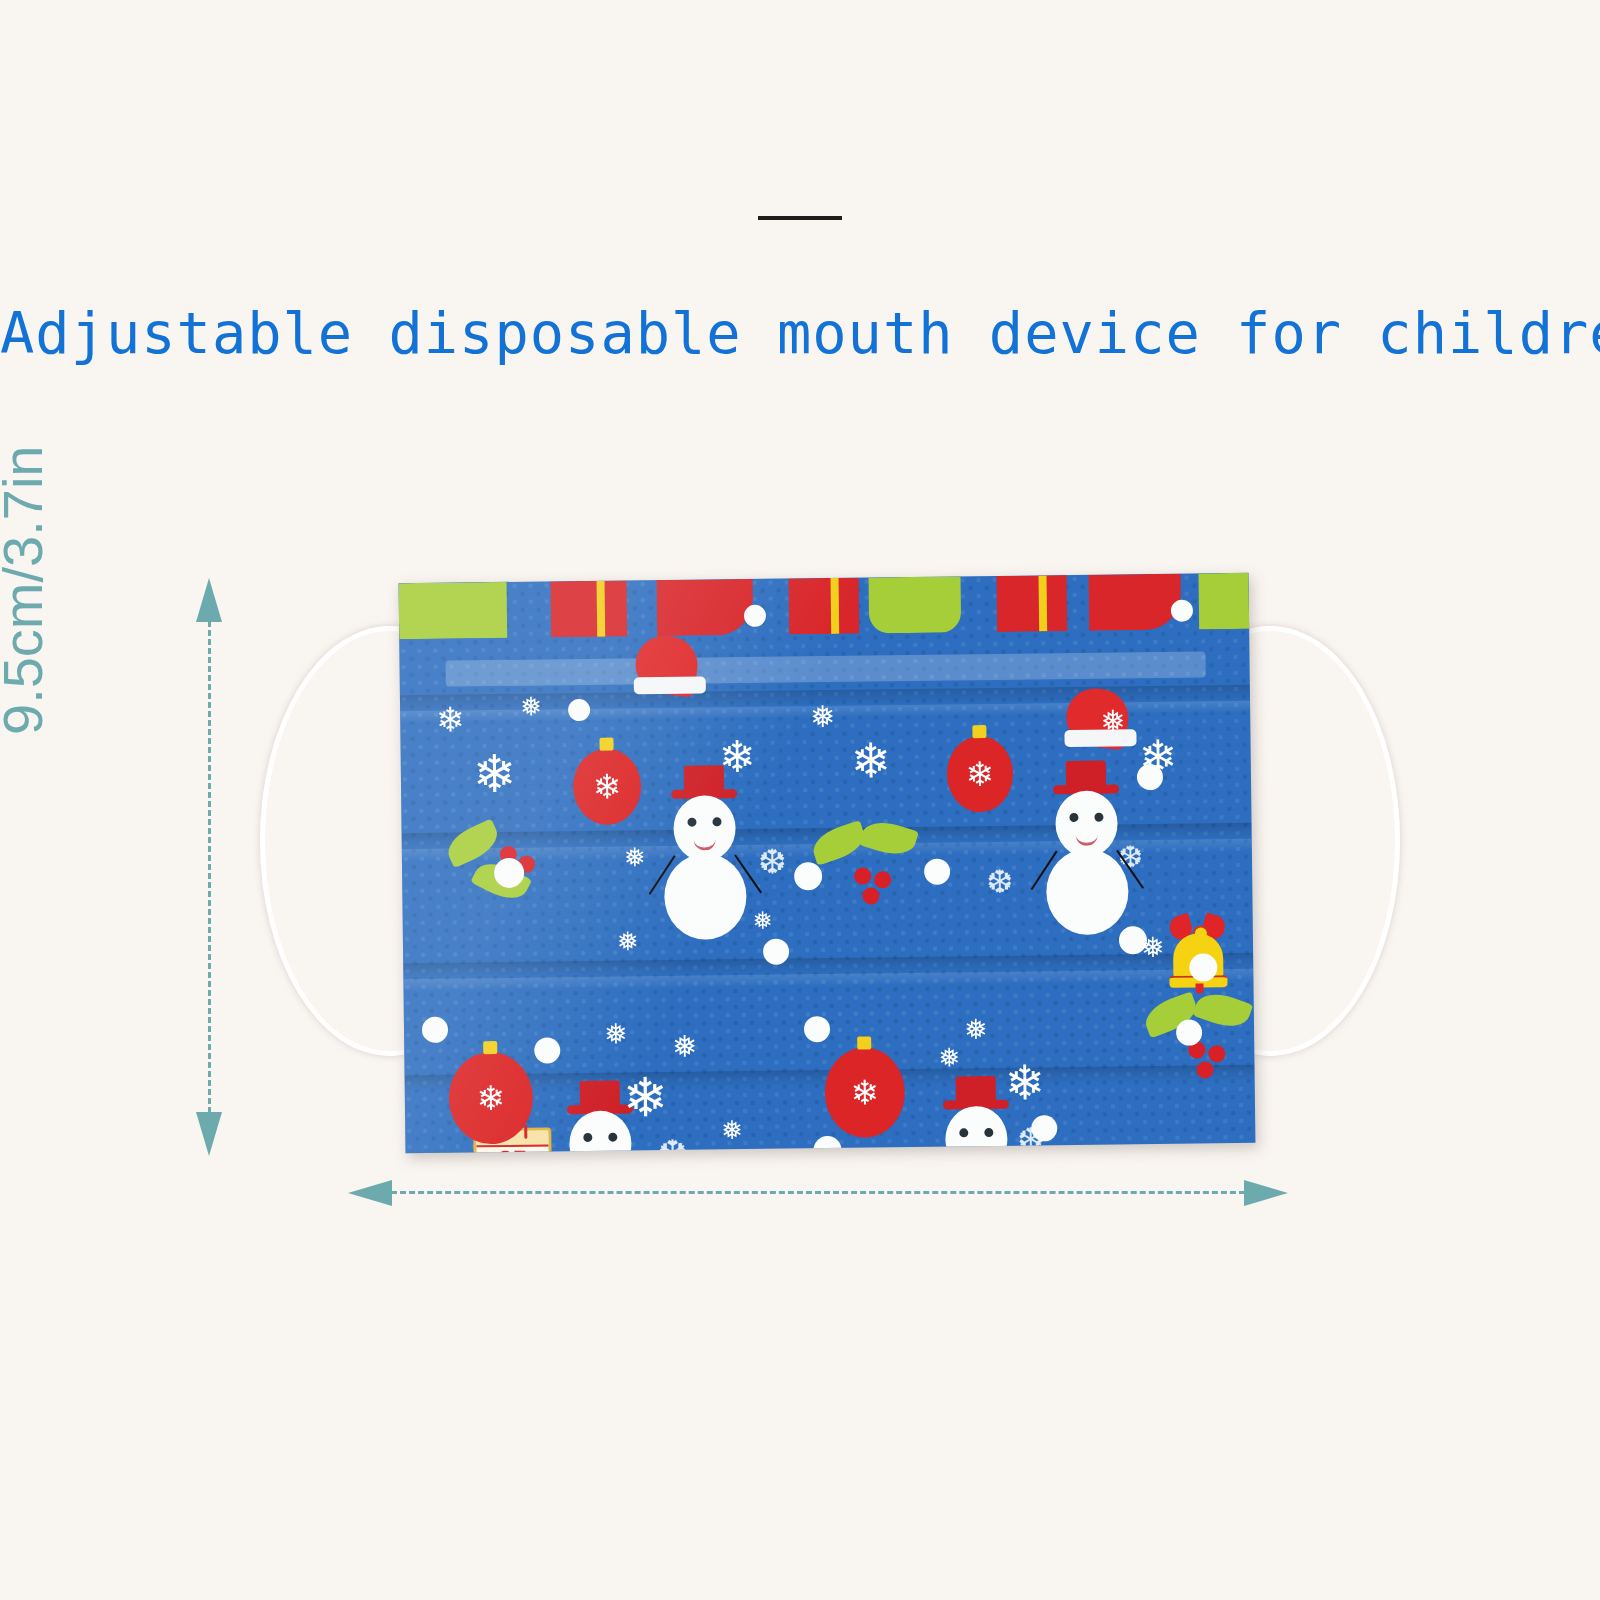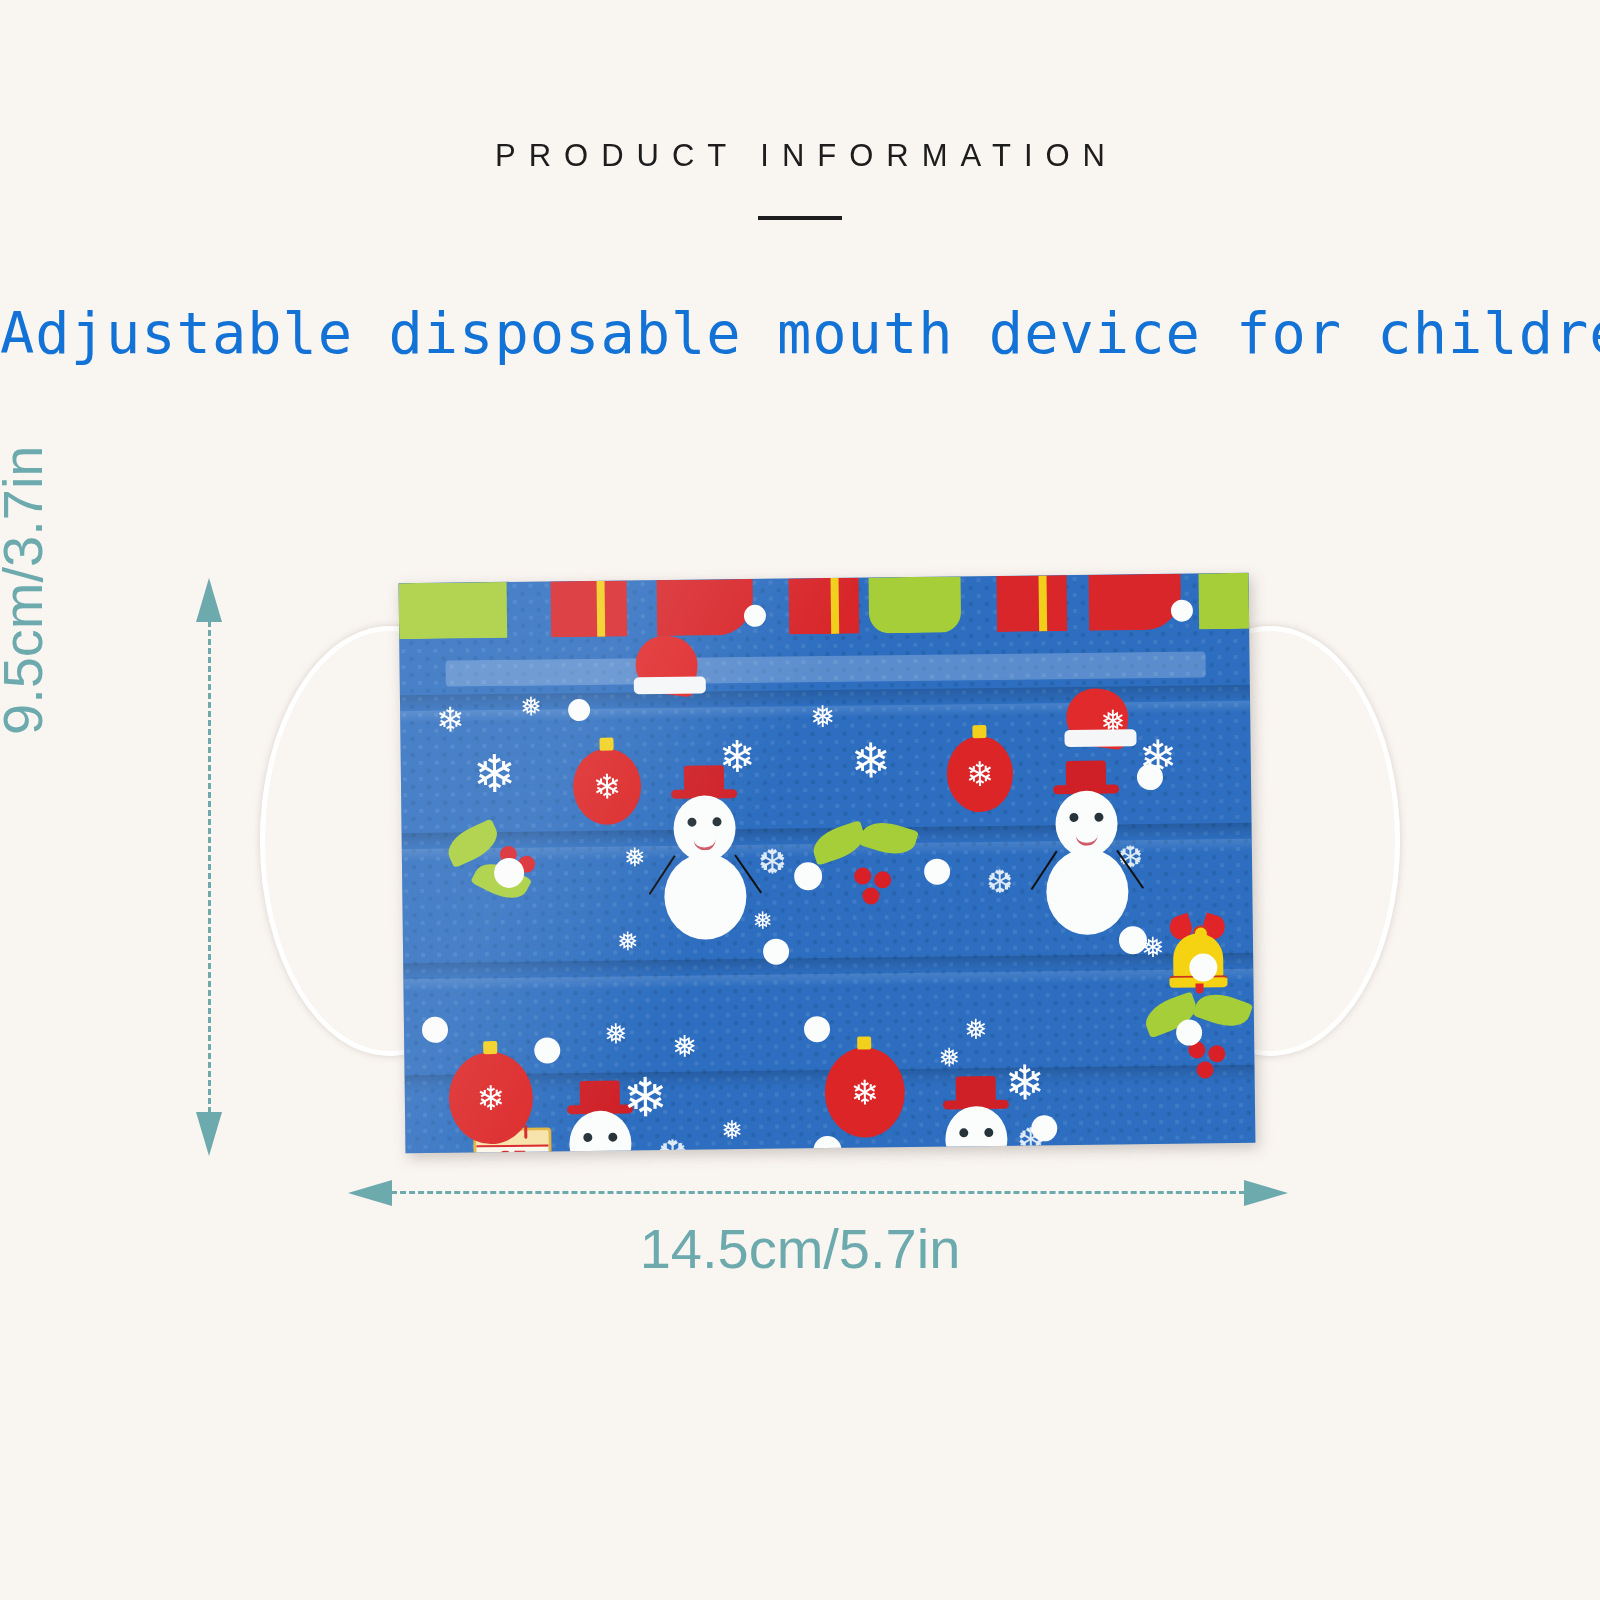--- a/index.html
+++ b/index.html
@@ -191,37 +191,35 @@
   .stripe-red{position:absolute;top:0;height:56px;background:#d8262a;}
   .stripe-yel{position:absolute;top:0;height:56px;width:8px;background:#f2cf1b;}
   .stripe-grn{position:absolute;top:0;height:56px;background:#a6ce38;}
   .sheen{position:absolute;inset:0;background:linear-gradient(115deg,rgba(255,255,255,.13) 0 22%,rgba(255,255,255,0) 42%);}
 </style>
 </head>
 <body>
 
 <div class="page">
 
-  <div class="kicker">PRODUCT INFORMATION</div>
   <div class="divider"></div>
   <div class="headline">Adjustable disposable mouth device for children</div>
 
   <div class="dim-v">
     <div class="line"></div>
     <div class="arrow arr-up"></div>
     <div class="arrow arr-down"></div>
   </div>
   <div class="dim-v-label">9.5cm/3.7in</div>
 
   <div class="dim-h">
     <div class="line"></div>
     <div class="arrow arr-left"></div>
     <div class="arrow arr-right"></div>
   </div>
-  <div class="dim-h-label">14.5cm/5.7in</div>
 
   <div class="mask-wrap">
     <div class="loop loop-l"></div>
     <div class="loop loop-r"></div>
 
     <div class="mask">
       <div class="mask-tex"></div>
 
       <div class="pleat pleat-shadow" style="top:112px;"></div>
       <div class="pleat pleat-light" style="top:128px;"></div>

